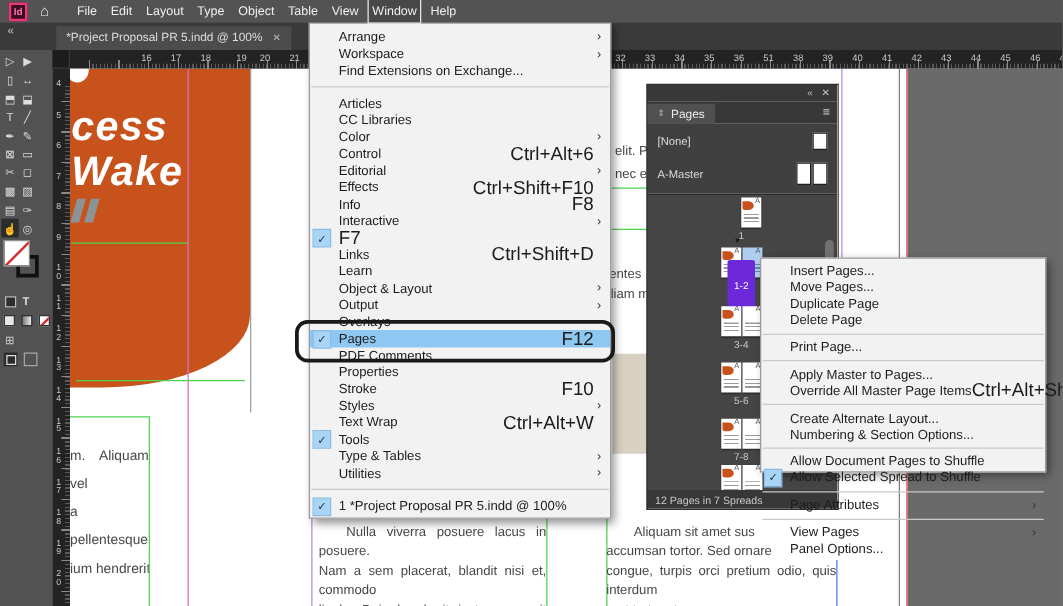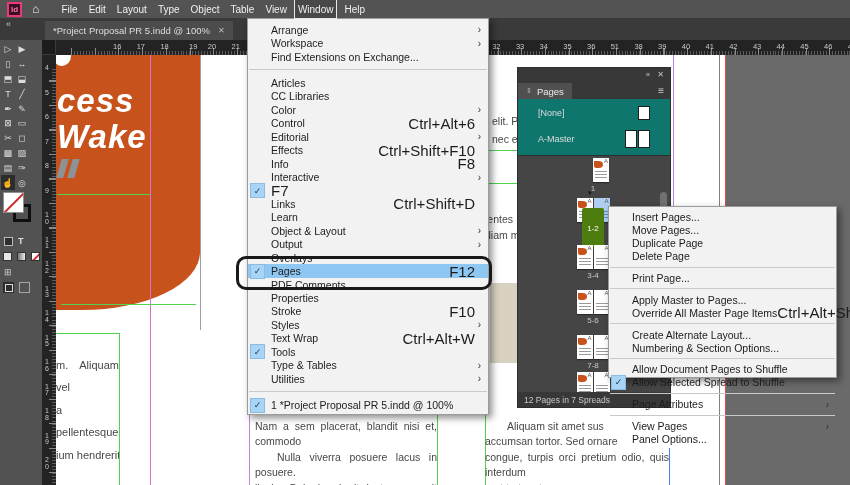--- a/index.html
+++ b/index.html
@@ -84,38 +84,38 @@
   
   .pagespanel{position:absolute;left:518px;top:68px;width:152px;height:339px;z-index:10;
               box-shadow:0 0 0 1px #2e2e2e;}
   .pp-top{height:13px;background:#383838;display:flex;justify-content:flex-end;align-items:center;
           gap:7px;padding:0 6px;color:#c5c5c5;font-size:8px;line-height:8px;}
   .pp-tabrow{height:18px;background:#383838;display:flex;align-items:flex-end;}
   .pp-tab{height:16px;background:#505050;display:flex;align-items:center;padding:0 8px;
           font-size:9.5px;color:#ececec;gap:5px;}
   .pp-grip{font-size:7px;color:#b5b5b5;}
   .pp-menu{margin-left:auto;color:#d0d0d0;font-size:10px;padding:0 6px;align-self:center;}
-  .pp-masters{background:#0f766e;padding:2px 12px;}
+  .pp-masters{background:#404040;padding:2px 0;}
   .master-row{display:flex;align-items:center;padding:0 8px;color:#ddd;font-size:9px;}
   .master-icons{margin-left:auto;display:flex;gap:1px;}
   .mpg{width:12px;background:#fff;border:1px solid #1e1e1e;box-sizing:border-box;}
   .pp-divider{height:1px;background:#2d2d2d;}
   .pp-thumbs{position:relative;background:#454545;height:236px;overflow:hidden;}
   .spread{position:absolute;left:42px;width:66px;display:flex;justify-content:center;gap:1px;}
   .spread.single{justify-content:flex-start;padding-left:33px;box-sizing:border-box;}
   .pgth{width:16px;height:24px;background:#fff;position:relative;box-shadow:0 1px 1px rgba(0,0,0,.4);}
   .pgth.sel{background:#aecdef;}
   .pgth .am{position:absolute;top:0;right:1px;font-size:6px;line-height:6px;color:#555;}
   .pgth.o::after{content:"";position:absolute;left:1px;top:3px;width:9px;height:7px;background:#c7521b;
                  border-radius:0 60% 60% 30%;}
   .pgth.l::before{content:"";position:absolute;left:2px;right:2px;top:13px;height:8px;
      background:repeating-linear-gradient(#9a9a9a 0 1px,transparent 1px 3px);}
   .pgth.sel.l::before{background:repeating-linear-gradient(#5f89b8 0 1px,transparent 1px 3px);}
   .spread-label{position:absolute;left:42px;width:66px;text-align:center;font-size:8px;color:#c8c8c8;}
-  .pill{background:#4d7c0f;color:#fff;border-radius:2px;padding:16px 5px;}
+  .pill{background:#6d28d9;color:#fff;border-radius:2px;padding:16px 5px;}
   .marker{position:absolute;font-size:6px;color:#151515;left:69px;}
   .pp-scroll{position:absolute;right:3px;top:36px;width:7px;height:58px;background:#707070;border-radius:4px;}
   .pp-status{height:15px;background:#383838;color:#c9c9c9;font-size:8.5px;display:flex;
              align-items:center;padding:0 6px;}
   
   .popmenu{position:absolute;background:#f2f2f2;border:1px solid #9b9b9b;box-sizing:border-box;
            box-shadow:3px 3px 7px rgba(0,0,0,.45);padding:4px 0;z-index:30;}
   #window-menu{left:247px;top:18px;width:242px;height:397px;}
   #context-menu{left:608px;top:206px;width:229px;height:172px;z-index:32;}
   .mrow{display:flex;align-items:center;position:relative;font-size:10.5px;color:#1c1c1c;padding-left:3px;}
@@ -299,22 +299,22 @@
 
     <div class="imgframe"></div>
 
     <div class="col" id="col-left">
         <div class="ln s">m. Aliquam vel</div>
         <div class="ln s">a pellentesque</div>
         <div class="ln">ium hendrerit.</div>
         <div class="ln">&nbsp;</div>
       </div>
     <div class="col" id="col-mid">
+        <div class="ln s ind">Nulla viverra posuere lacus in posuere.</div>
         <div class="ln s">Nam a sem placerat, blandit nisi et, commodo</div>
-        <div class="ln s ind">Nulla viverra posuere lacus in posuere.</div>
         <div class="ln s">ligula. Duis hendrerit justo arcu, sit amet luctus</div>
       </div>
     <div class="col" id="col-right">
         <div class="ln ind">Aliquam sit amet sus</div>
         <div class="ln">accumsan tortor. Sed ornare</div>
         <div class="ln s">congue, turpis orci pretium odio, quis interdum</div>
         <div class="ln">erat tortor ut augu.</div>
       </div>
     <div id="fragments">
         <span class="frag" style="left: 436px; top: 60px;">elit. Pr</span>

